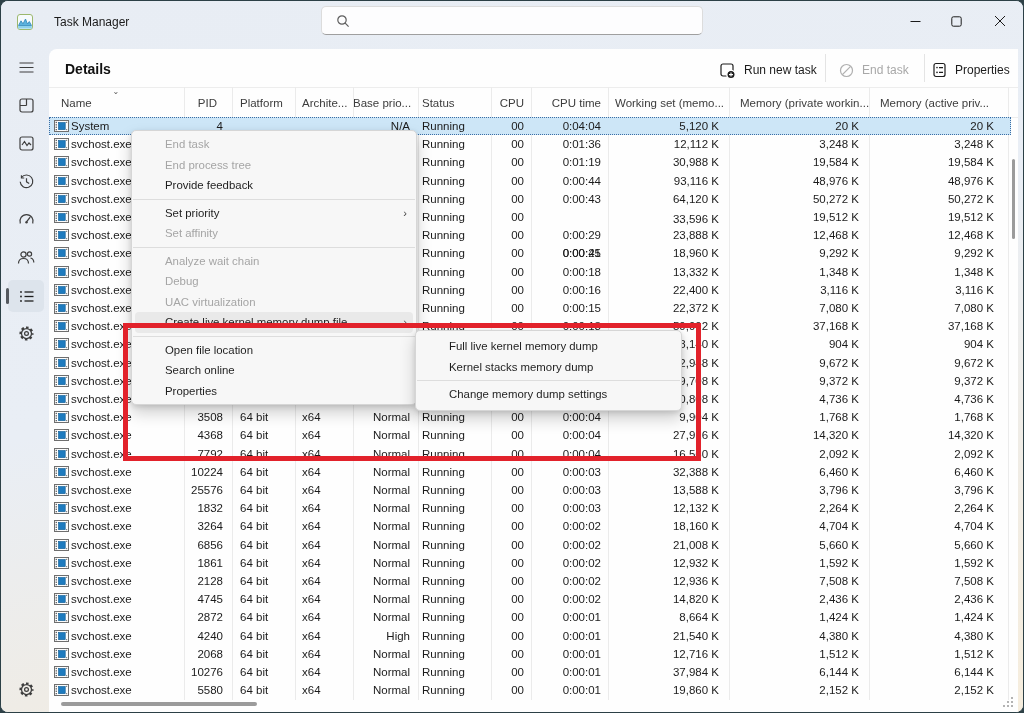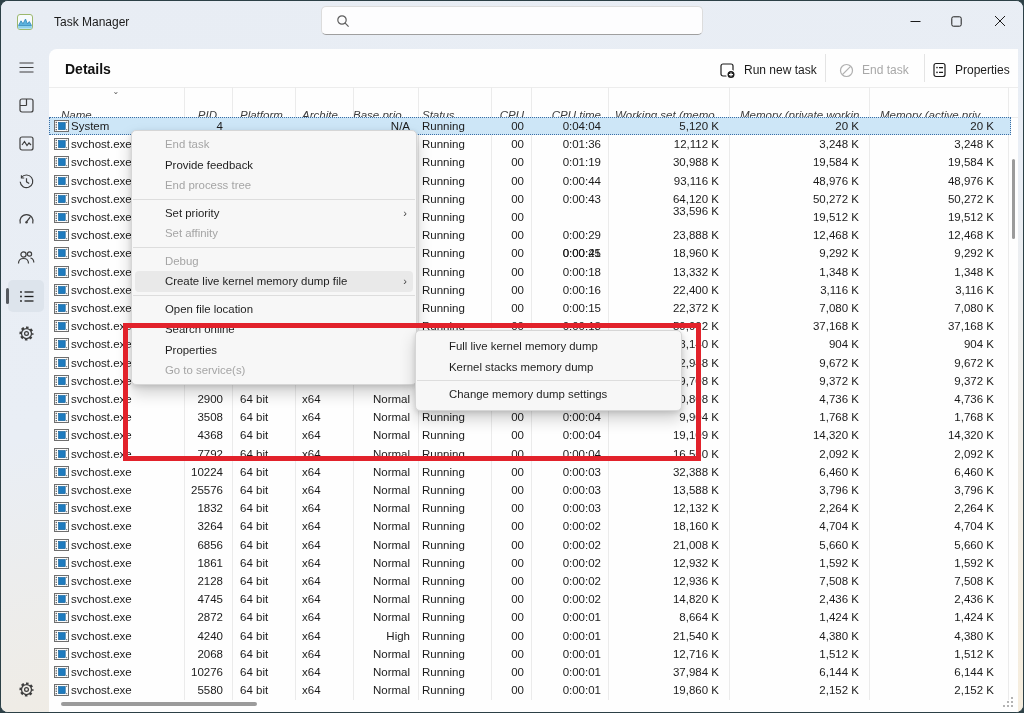--- a/index.html
+++ b/index.html
@@ -33,21 +33,21 @@
   
   .panel { position:absolute; left:48px; top:48px; width:969px; height:663px; background:#fefefe; border-radius:8px 0 0 0; }
   .page-title { position:absolute; left:16px; top:12px; font-size:14px; font-weight:700; color:#111; letter-spacing:0; }
   .tb-btn { position:absolute; top:10px; height:22px; display:flex; align-items:center; gap:8px; font-size:12px; color:#1b1b1b; white-space:nowrap; }
   .tb-btn.disabled { color:#a8a8a8; }
   .tb-sep { position:absolute; top:5px; width:1px; height:28px; background:#e4e4e4; }
   
   .table { position:absolute; left:0; top:38px; width:969px; height:625px; font-size:11.5px; color:#1b1b1b; }
   .hline { position:absolute; left:0; width:969px; height:1px; background:#ededed; }
   .colsep { position:absolute; top:0px; width:1px; height:613px; background:#ebebeb; }
-  .hcell { position:absolute; top:16px; height:24px; line-height:24px; color:#3c3c3c; white-space:nowrap; overflow:hidden;font-style:italic; }
+  .hcell { position:absolute; top:4px; height:24px; line-height:24px; color:#3c3c3c; white-space:nowrap; overflow:hidden; }
   .sortmark { position:absolute; top:2px; font-size:8px; color:#555; line-height:6px; }
   .rows { position:absolute; left:0; top:0; width:969px; }
   .cell { position:absolute; white-space:nowrap; overflow:hidden; line-height:18.2px; height:18.2px; }
   .row-sel { position:absolute; left:0px; width:962px; background:#cde6f7; outline:1px dotted #3b6ea5; outline-offset:-1px; }
   .proc-icon { position:absolute; }
   
   .vscroll { position:absolute; background:#9b9b9b; border-radius:2px; }
   .hscroll { position:absolute; background:#9b9b9b; border-radius:2px; }
   .grip { position:absolute; color:#8a8a8a; font-size:9px; }
   
@@ -384,21 +384,21 @@
               </svg>
             </span>
             <div class="cell" style="left: 0px; top: 121px; width: 135px; text-align: left; padding: 0px 0px 0px 22px;">svchost.exe</div>
             <div class="cell" style="left: 135px; top: 121px; width: 48px; text-align: right; padding: 0px 9px 0px 0px;">1332</div>
             <div class="cell" style="left: 183px; top: 121px; width: 63px; text-align: left; padding: 0px 0px 0px 8px;">64 bit</div>
             <div class="cell" style="left: 246px; top: 121px; width: 58px; text-align: left; padding: 0px 0px 0px 7px;">x64</div>
             <div class="cell" style="left: 304px; top: 121px; width: 65px; text-align: right; padding: 0px 8px 0px 0px;">Normal</div>
             <div class="cell" style="left: 369px; top: 121px; width: 73px; text-align: left; padding: 0px 0px 0px 4px;">Running</div>
             <div class="cell" style="left: 442px; top: 121px; width: 40px; text-align: right; padding: 0px 7px 0px 0px;">00</div>
             <div class="cell" style="left: 482px; top: 121px; width: 77px; text-align: right; padding: 0px 7px 0px 0px; margin-top: 36px;">0:00:41</div>
-            <div class="cell" style="left: 559px; top: 115px; width: 121px; text-align: right; padding: 0px 10px 0px 0px;">33,596 K</div>
+            <div class="cell" style="left: 559px; top: 123px; width: 121px; text-align: right; padding: 0px 10px 0px 0px;">33,596 K</div>
             <div class="cell" style="left: 680px; top: 121px; width: 140px; text-align: right; padding: 0px 10px 0px 0px;">19,512 K</div>
             <div class="cell" style="left: 820px; top: 121px; width: 139px; text-align: right; padding: 0px 14px 0px 0px;">19,512 K</div>
           </div>
           <div>
             <span class="proc-icon" style="left: 5px; top: 142.2px;">
               <svg width="15" height="12" viewBox="0 0 15 12">
                 <rect x="0.5" y="0.5" width="14" height="11" fill="#fdfdfd" stroke="#6e6e6e"></rect>
                 <rect x="1.6" y="1.8" width="1.3" height="1.3" fill="#555"></rect>
                 <rect x="1.6" y="4.2" width="1.3" height="1.3" fill="#555"></rect>
                 <rect x="1.6" y="6.6" width="1.3" height="1.3" fill="#555"></rect>
@@ -684,21 +684,21 @@
               </svg>
             </span>
             <div class="cell" style="left: 0px; top: 339.4px; width: 135px; text-align: left; padding: 0px 0px 0px 22px;">svchost.exe</div>
             <div class="cell" style="left: 135px; top: 339.4px; width: 48px; text-align: right; padding: 0px 9px 0px 0px;">4368</div>
             <div class="cell" style="left: 183px; top: 339.4px; width: 63px; text-align: left; padding: 0px 0px 0px 8px;">64 bit</div>
             <div class="cell" style="left: 246px; top: 339.4px; width: 58px; text-align: left; padding: 0px 0px 0px 7px;">x64</div>
             <div class="cell" style="left: 304px; top: 339.4px; width: 65px; text-align: right; padding: 0px 8px 0px 0px;">Normal</div>
             <div class="cell" style="left: 369px; top: 339.4px; width: 73px; text-align: left; padding: 0px 0px 0px 4px;">Running</div>
             <div class="cell" style="left: 442px; top: 339.4px; width: 40px; text-align: right; padding: 0px 7px 0px 0px;">00</div>
             <div class="cell" style="left: 482px; top: 339.4px; width: 77px; text-align: right; padding: 0px 7px 0px 0px;">0:00:04</div>
-            <div class="cell" style="left: 559px; top: 339.4px; width: 121px; text-align: right; padding: 0px 10px 0px 0px;">19,109 K</div>
+            <div class="cell" style="left: 559px; top: 339.4px; width: 121px; text-align: right; padding: 0px 10px 0px 0px;">27,916 K</div>
             <div class="cell" style="left: 680px; top: 339.4px; width: 140px; text-align: right; padding: 0px 10px 0px 0px;">14,320 K</div>
             <div class="cell" style="left: 820px; top: 339.4px; width: 139px; text-align: right; padding: 0px 14px 0px 0px;">14,320 K</div>
           </div>
           <div>
             <span class="proc-icon" style="left: 5px; top: 360.6px;">
               <svg width="15" height="12" viewBox="0 0 15 12">
                 <rect x="0.5" y="0.5" width="14" height="11" fill="#fdfdfd" stroke="#6e6e6e"></rect>
                 <rect x="1.6" y="1.8" width="1.3" height="1.3" fill="#555"></rect>
                 <rect x="1.6" y="4.2" width="1.3" height="1.3" fill="#555"></rect>
                 <rect x="1.6" y="6.6" width="1.3" height="1.3" fill="#555"></rect>
@@ -1054,33 +1054,34 @@
           <circle cx="11" cy="7" r="1" fill="#9a9a9a"></circle>
           <circle cx="3" cy="11" r="1" fill="#9a9a9a"></circle>
           <circle cx="7" cy="11" r="1" fill="#9a9a9a"></circle>
           <circle cx="11" cy="11" r="1" fill="#9a9a9a"></circle>
       </svg>
     </div>
   </div>
 
   <div class="menu" id="context-menu" style="left:130px; top:129px; width:286px;">
       <div class="menu-item disabled"><span>End task</span></div>
+      <div class="menu-item disabled"><span>End process tree</span></div>
       <div class="menu-item"><span>Provide feedback</span></div>
-      <div class="menu-item disabled"><span>End process tree</span></div>
       <div class="menu-sep"></div>
       <div class="menu-item"><span>Set priority</span><span class="arrow">›</span></div>
       <div class="menu-item disabled"><span>Set affinity</span></div>
       <div class="menu-sep"></div>
+      <div class="menu-item disabled"><span>Analyze wait chain</span></div>
       <div class="menu-item disabled"><span>Debug</span></div>
+      <div class="menu-item disabled"><span>UAC virtualization</span></div>
       <div class="menu-item hovered"><span>Create live kernel memory dump file</span><span class="arrow">›</span></div>
       <div class="menu-sep"></div>
       <div class="menu-item"><span>Open file location</span></div>
       <div class="menu-item"><span>Search online</span></div>
       <div class="menu-item"><span>Properties</span></div>
-      <div class="menu-item disabled"><span>Go to service(s)</span></div>
     </div>
 
   <div class="menu" id="submenu" style="left:414px; top:329px; width:267px; padding:5px 0;">
       <div class="menu-item"><span>Full live kernel memory dump</span></div>
       <div class="menu-item"><span>Kernel stacks memory dump</span></div>
       <div class="menu-sep"></div>
       <div class="menu-item"><span>Change memory dump settings</span></div>
     </div>
 
   <div class="annotation" style="left: 122px; top: 322px; width: 578px; height: 138px; border-width: 5px; border-color: rgb(226, 34, 43);"></div>

